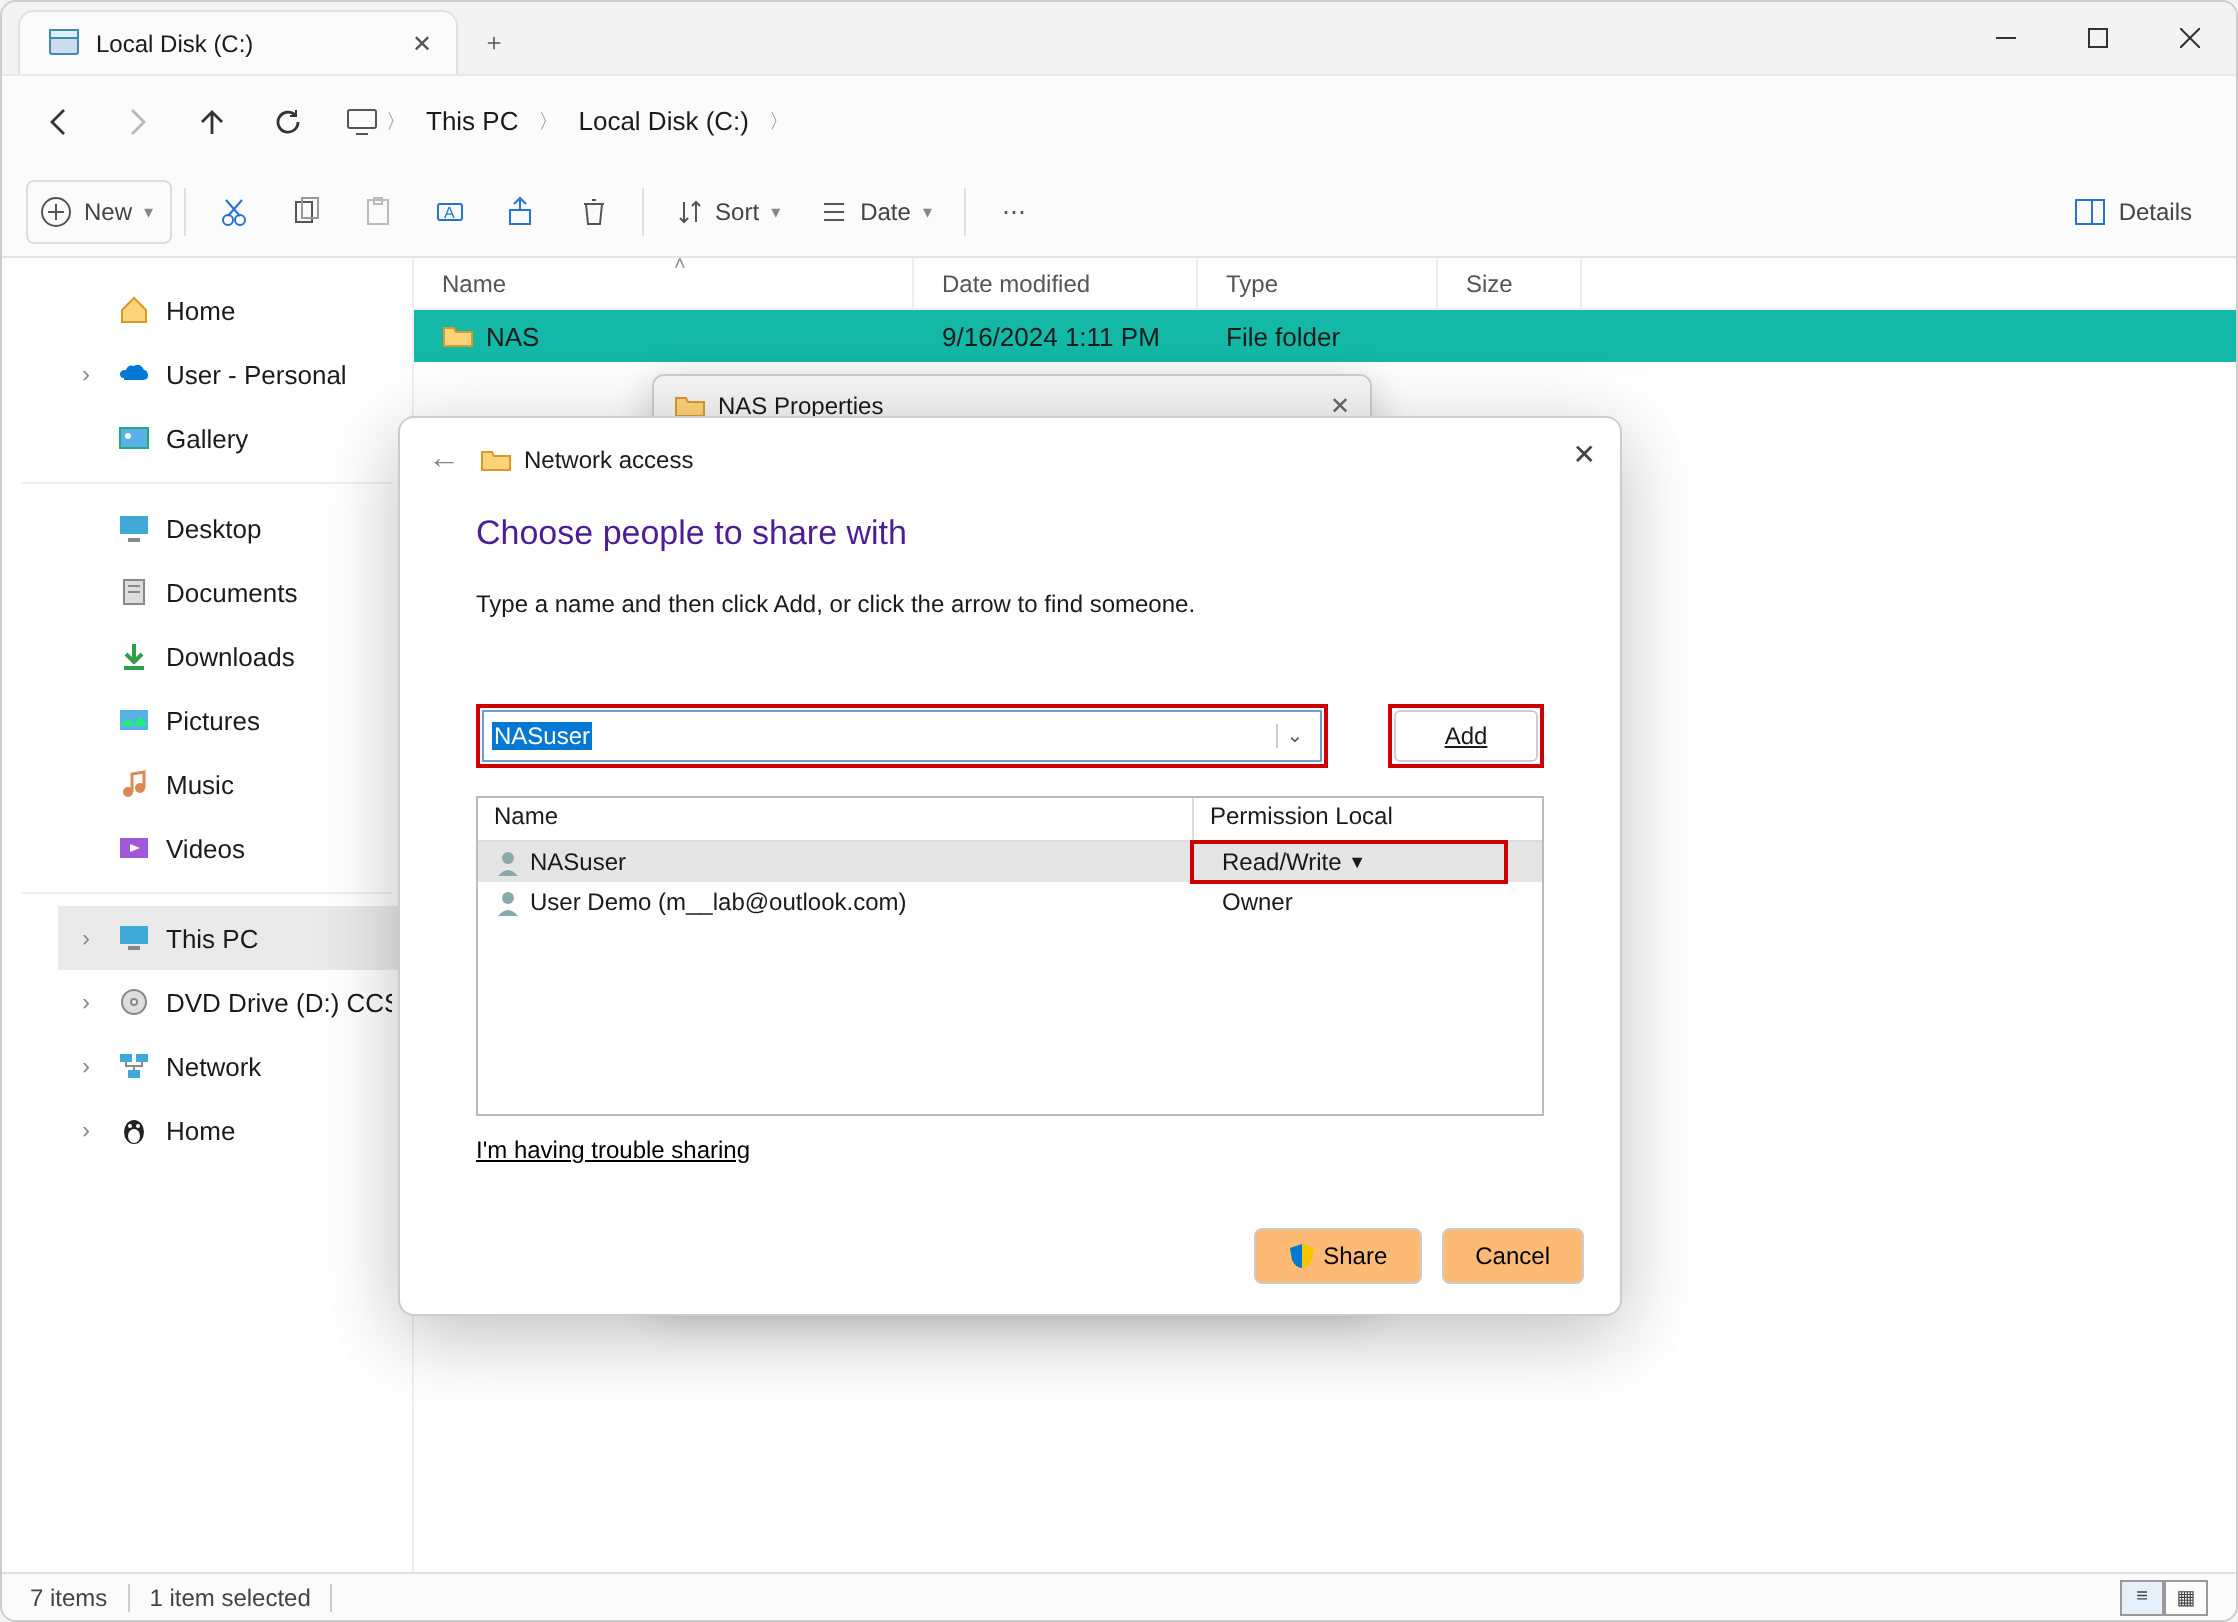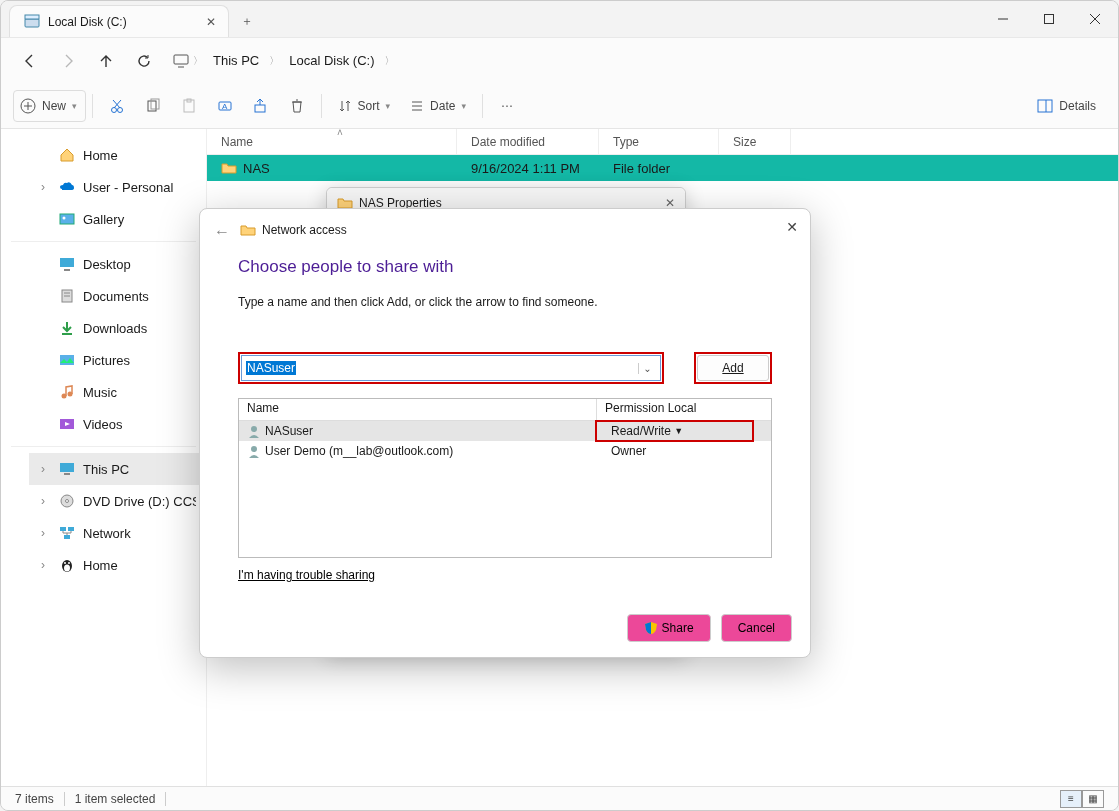--- a/index.html
+++ b/index.html
@@ -96,21 +96,21 @@
 .ph-name { width: 358px; border-right:1px solid #ddd;}
 .ph-perm { flex: 1; }
 .perm-row { height: 20px; display: flex; align-items: center; font-size: 12px; }
 .perm-row.sel { background: #e5e5e5; }
 .perm-row .uicon { width:14px; height:14px; margin:0 4px 0 8px; display:inline-flex;}
 .pr-name { width: 358px; display:flex; align-items:center;}
 .pr-perm { flex: 1; padding-left:14px; display:flex; align-items:center;}
 .perm-redbox { position:absolute; border:2.5px solid #cc0000; pointer-events:none;}
 .trouble { color: #000000; font-size: 12px; text-decoration: underline; cursor:pointer;}
 .share-foot { height: 48px; border-top: 0; display: flex; justify-content: flex-end; align-items: center; gap: 10px; padding: 0 18px 10px 0; }
-.share-foot button { height: 28px; padding: 0 16px; border: 1px solid #ccc; border-radius: 4px; background: #ec4899; font-size: 12px; display:flex; align-items:center; gap:4px;}
+.share-foot button { height: 28px; padding: 0 16px; border: 1px solid #ccc; border-radius: 4px; background: #fdba74; font-size: 12px; display:flex; align-items:center; gap:4px;}
 .shield { width:14px; height:14px; }
 
 svg { display:block; }
 </style>
 </head>
 <body>
 
 <div class="window">
 
   <div class="titlebar">

